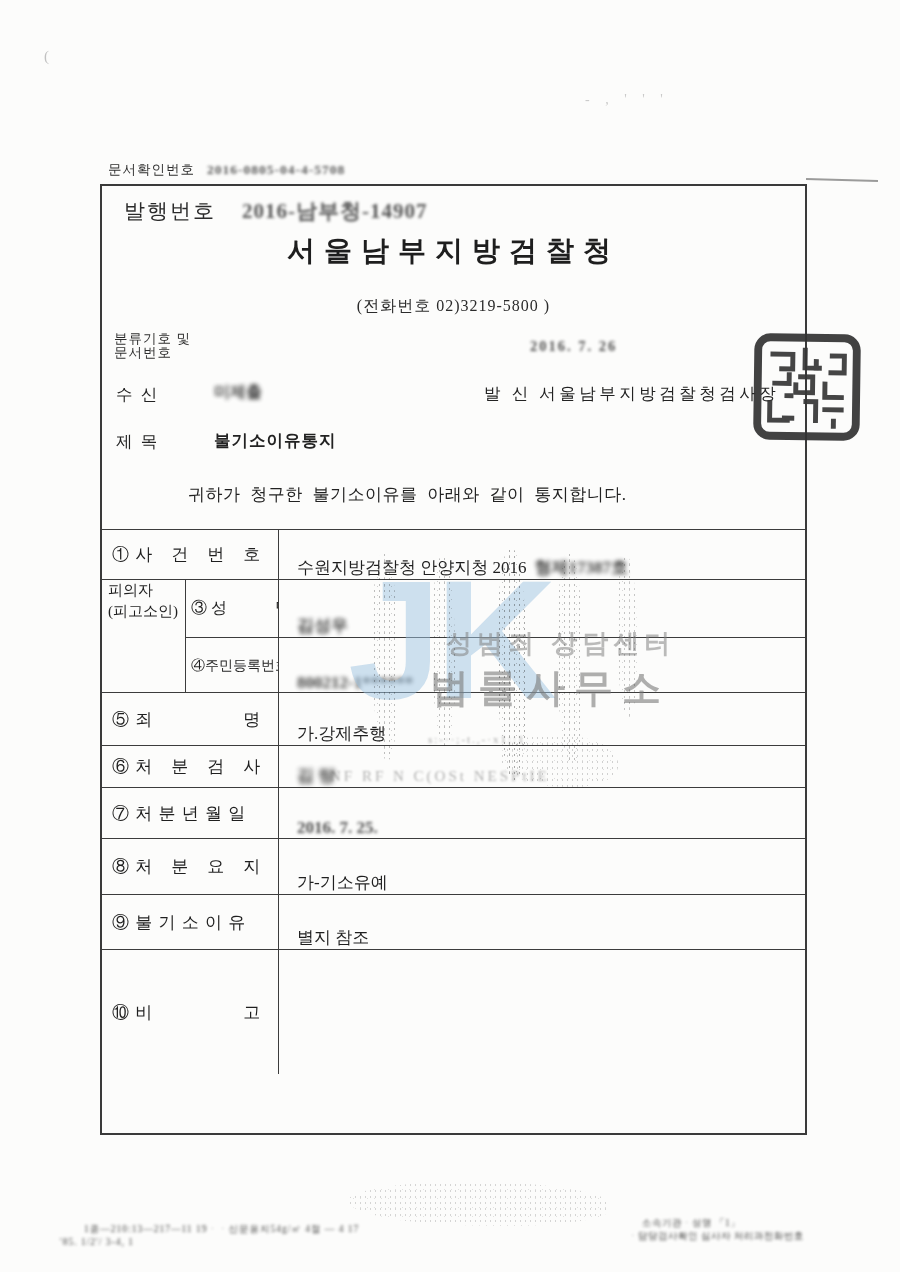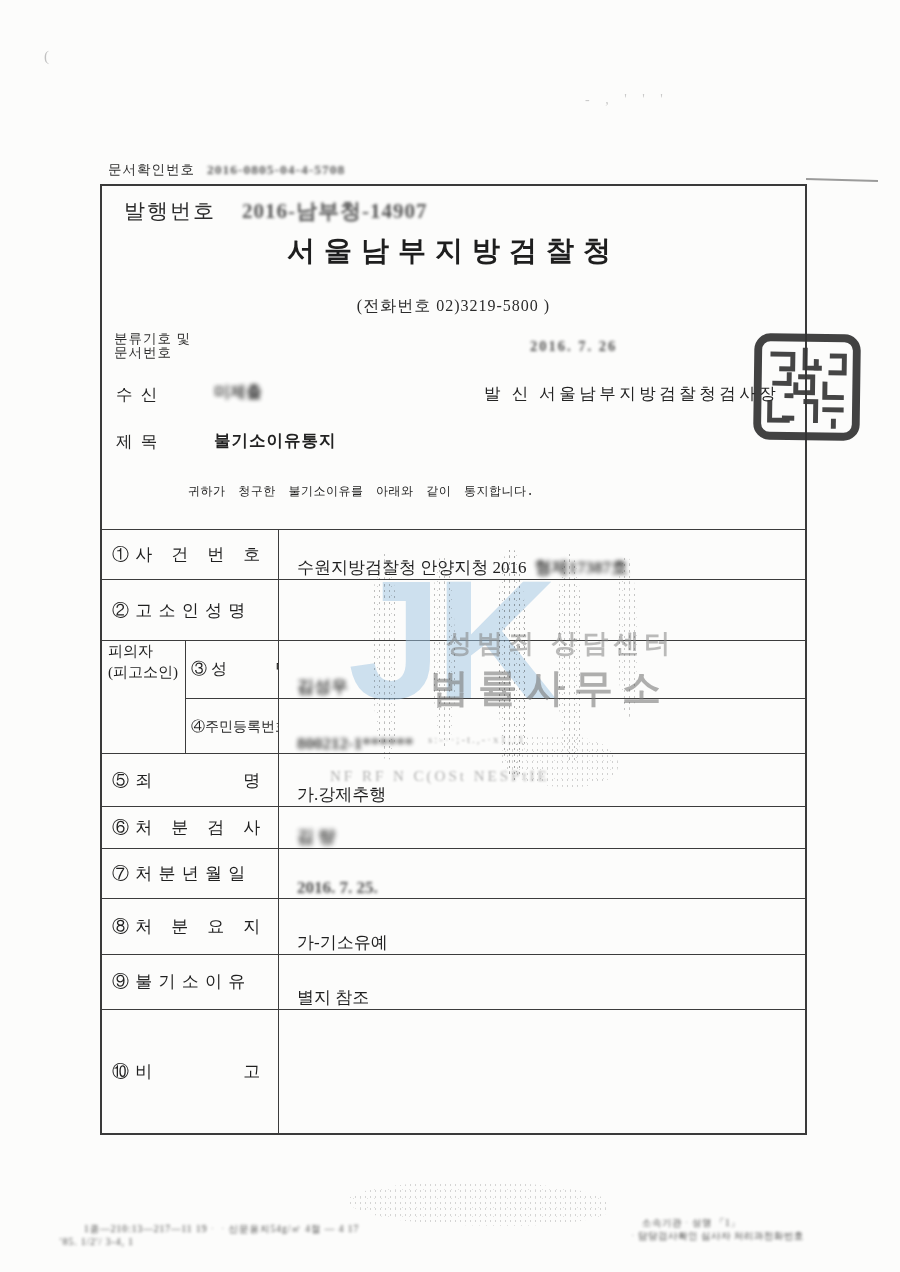--- a/index.html
+++ b/index.html
@@ -29,21 +29,21 @@
   .class-lines { left:12px; top:146px; font-size:13.5px; line-height:14px; letter-spacing:1px; color:#2e2e2e; }
   .date { left:428px; top:152px; font-size:14.5px; letter-spacing:2px; }
 
   .recv-label { left:14px; top:198px; font-size:16.5px; letter-spacing:2px; }
   .recv-value { left:112px; top:196px; font-size:16px; }
   .send-line  { left:382px; top:197px; font-size:16.5px; letter-spacing:3.5px; white-space:nowrap; }
 
   .subj-label { left:14px; top:245px; font-size:16.5px; letter-spacing:2px; }
   .subj-value { left:112px; top:244px; font-size:16.5px; font-weight:bold; letter-spacing:1px; }
 
-  .body-line { left:86px; top:297px; font-size:12px; letter-spacing:.5px; word-spacing:5px;font-family:Liberation Mono, monospace; }
+  .body-line { left:86px; top:297px; font-size:17px; letter-spacing:.5px; word-spacing:5px; }
 
   
   .table { position:absolute; left:0; top:343px; right:0; bottom:0; display:flex; flex-direction:column; }
   .row { display:flex; border-top:1.7px solid #3c3c3c; position:relative; }
   .lbl { width:177px; border-right:1.7px solid #3c3c3c; display:flex; align-items:center;
          padding-left:10px; font-size:17px; letter-spacing:1px; color:#1f1f1f; white-space:nowrap; overflow:hidden; }
   .val { flex:1; display:flex; align-items:flex-end; padding-left:18px; font-size:17px; color:#1f1f1f; white-space:nowrap; }
   .val .rd { margin-left:8px; }
 
   .grouprows { border-top:1.7px solid #3c3c3c; position:relative; }
@@ -130,28 +130,20 @@
       <div class="row" style="height:50px">
         <div class="lbl">
             <span>① 사　건　번　호</span>
           </div>
         <div class="val">
           <span>수원지방검찰청 안양지청 2016</span>
           <span class="rd">형제17387호</span>
         </div>
       </div>
 
-      <div class="row" style="height:62px">
-        <div class="lbl">
-            <span>② 고 소 인 성 명</span>
-          </div>
-        <div class="val">
-            <span></span>
-          </div>
-      </div>
 
       <div class="grouprows" style="height:113px">
         <div class="grp-lbl">
           <span>피의자</span>
           <span>(피고소인)</span>
         </div>
         <div class="row first" style="height:57px">
           <div class="lbl" style="font-size:16px">
               <span>③ 성　　　명</span>
             </div>

